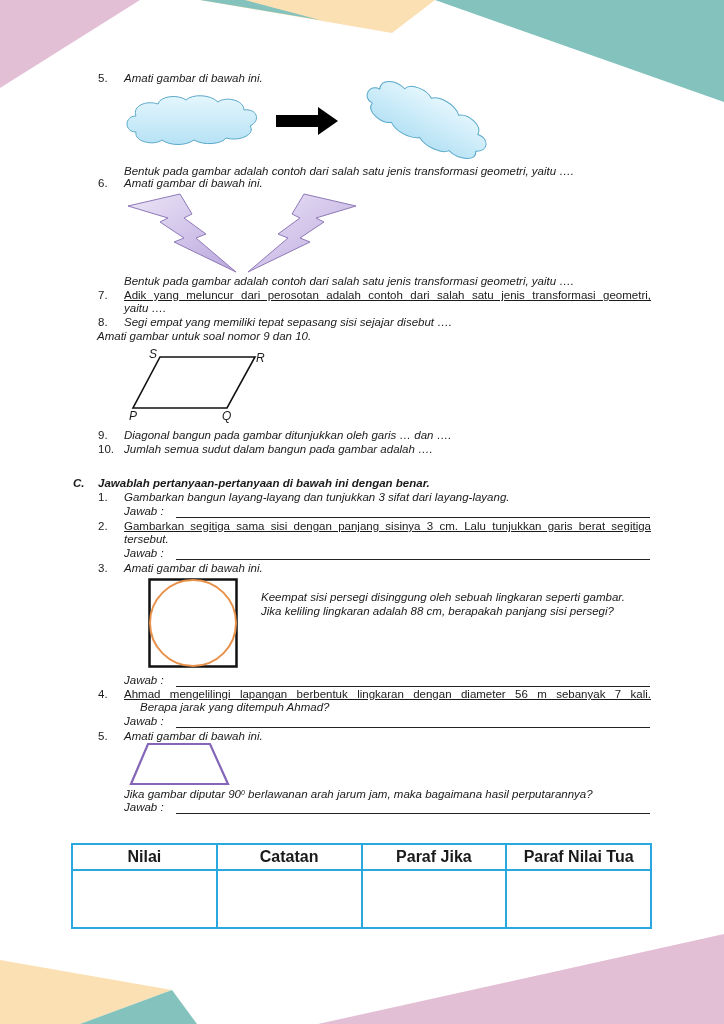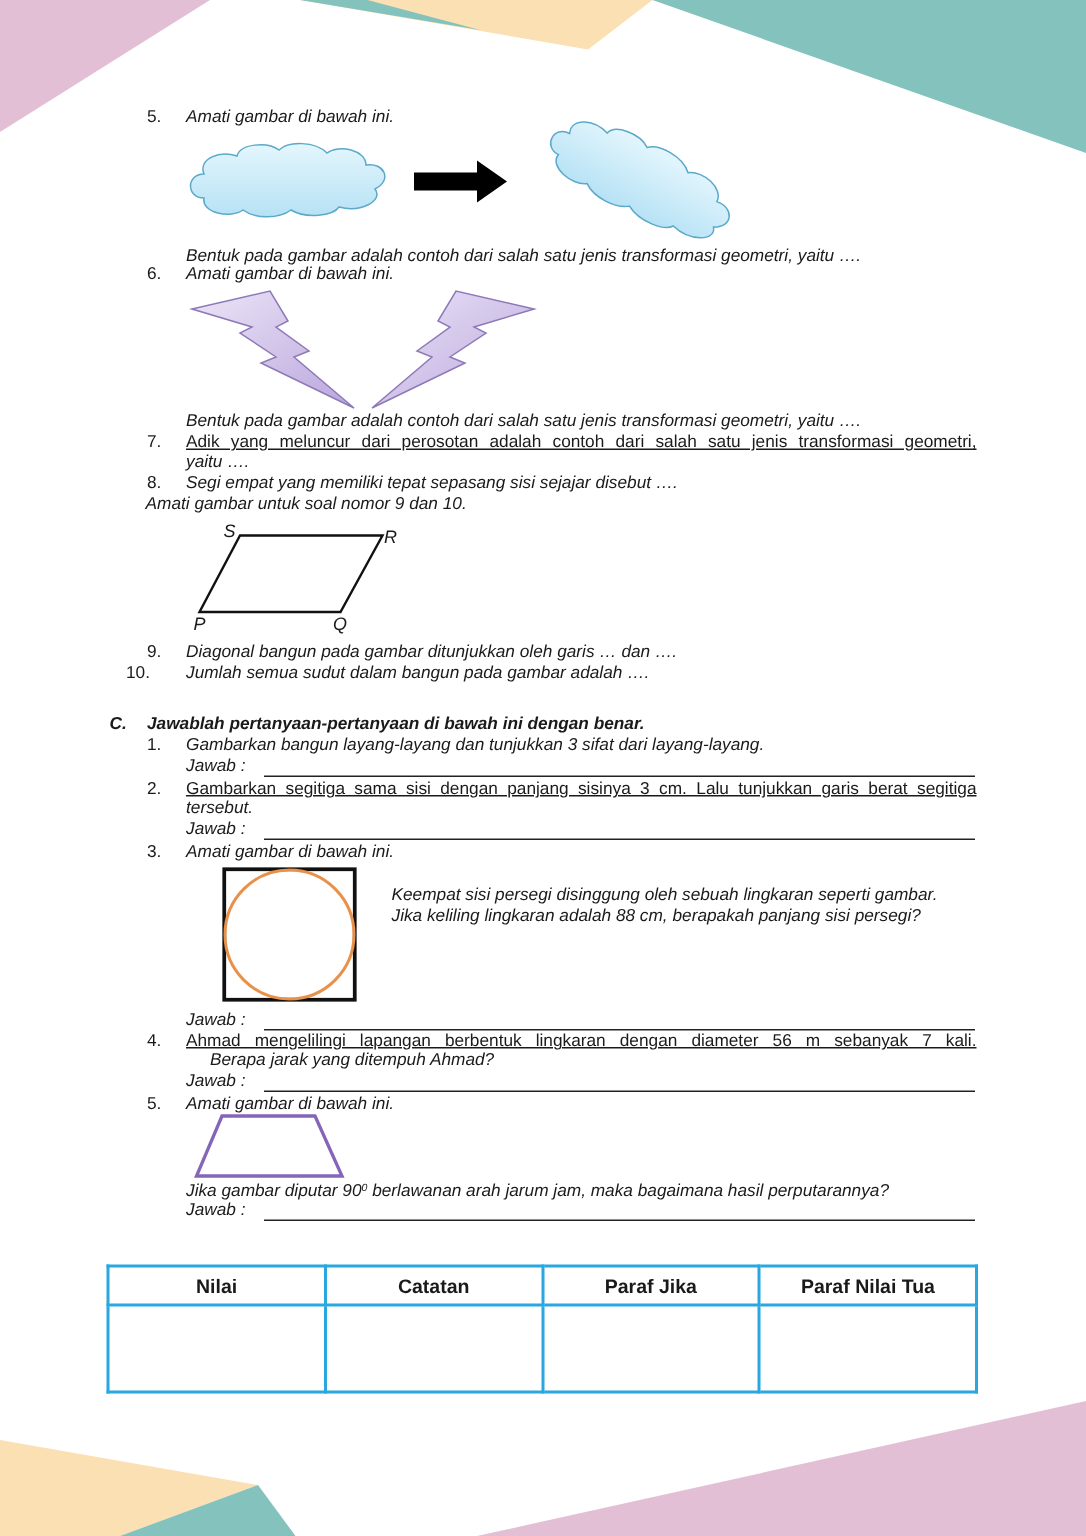--- a/index.html
+++ b/index.html
@@ -16,21 +16,21 @@
   .sec-title { font-weight: bold; font-style: italic; }
   .rule { position: absolute; height: 0; border-top: 1px solid #222; }
   svg.fig { position: absolute; overflow: visible; }
   table.grade {
     position: absolute; left: 71px; top: 843px; width: 581px; height: 86px;
     border-collapse: collapse; table-layout: fixed;
   }
   table.grade td, table.grade th {
     border: 2px solid #29a8df; padding: 0;
   }
-  table.grade th { height: 24px; font-weight: bold; font-size: 13px; text-align: center; }
+  table.grade th { height: 24px; font-weight: bold; font-size: 16px; text-align: center; }
   sup { font-size: 7px; vertical-align: top; position: relative; top: -2px; }
 </style>
 </head>
 <body>
 
 <svg class="deco" viewBox="0 0 724 1024">
   <polygon points="0,0 140,0 0,88" fill="#e3bfd6"></polygon>
   <polygon points="200,0 435,0 392,33" fill="#fbe0b4"></polygon>
   <polygon points="200,0 245,0 320,20" fill="#83c2bd"></polygon>
   <polygon points="435,0 724,0 724,102" fill="#83c2bd"></polygon>
@@ -87,21 +87,21 @@
 <svg class="fig" style="left:125px;top:345px" width="150" height="80" viewBox="0 0 150 80">
   <polygon points="35,12 130,12 102,63 8,63" fill="none" stroke="#111" stroke-width="1.6"></polygon>
 </svg>
 <div class="abs" style="left:149px;top:348px;font-style:italic;font-size:12px">S</div>
 <div class="abs" style="left:256px;top:352px;font-style:italic;font-size:12px">R</div>
 <div class="abs" style="left:129px;top:410px;font-style:italic;font-size:12px">P</div>
 <div class="abs" style="left:222px;top:410px;font-style:italic;font-size:12px">Q</div>
 
 <div class="num" style="left:98px;top:429px">9.</div>
 <div class="abs" style="left:124px;top:429px">Diagonal bangun pada gambar ditunjukkan oleh garis … dan ….</div>
-<div class="num" style="left:84px;top:443px">10.</div>
+<div class="num" style="left:98px;top:443px">10.</div>
 <div class="abs" style="left:124px;top:443px">Jumlah semua sudut dalam bangun pada gambar adalah ….</div>
 
 <div class="abs sec-title" style="left:73px;top:477px">C.</div>
 <div class="abs sec-title" style="left:98px;top:477px">Jawablah pertanyaan-pertanyaan di bawah ini dengan benar.</div>
 
 <div class="num" style="left:98px;top:491px">1.</div>
 <div class="abs" style="left:124px;top:491px">Gambarkan bangun layang-layang dan tunjukkan 3 sifat dari layang-layang.</div>
 <div class="abs" style="left:124px;top:505px">Jawab :</div>
 <div class="rule" style="left:176px;top:517px;width:474px"></div>
 

